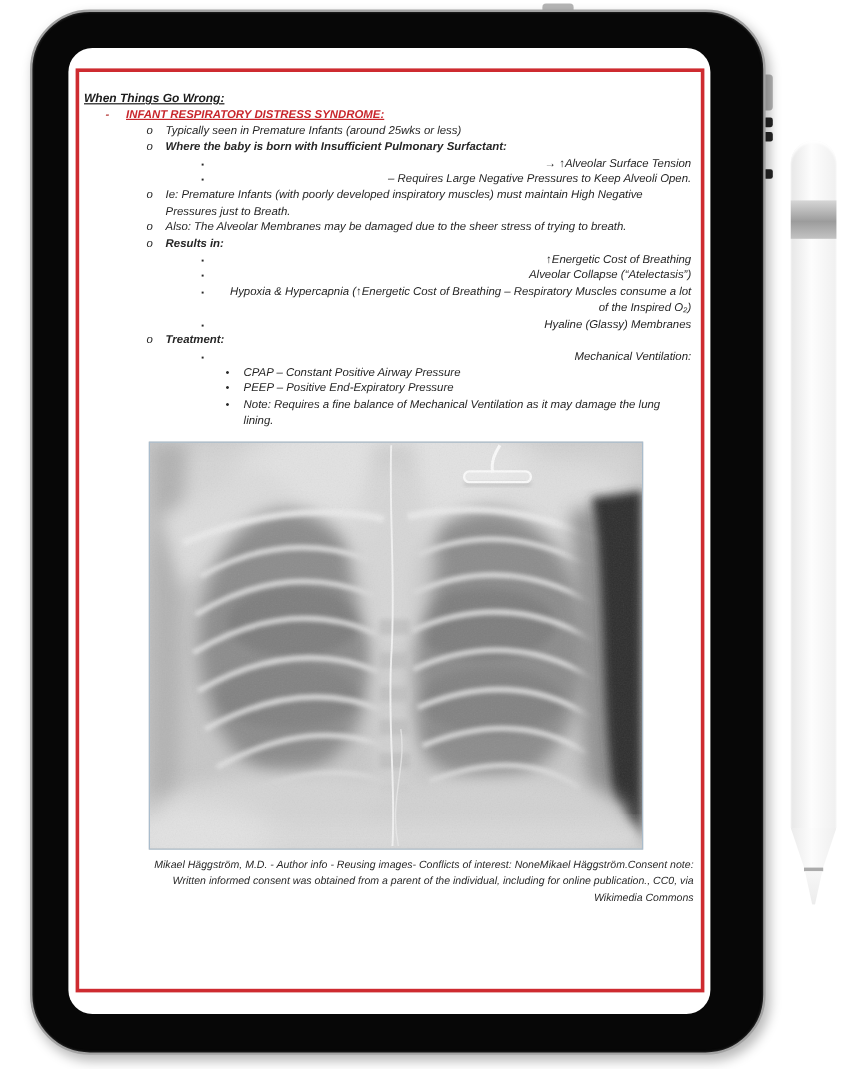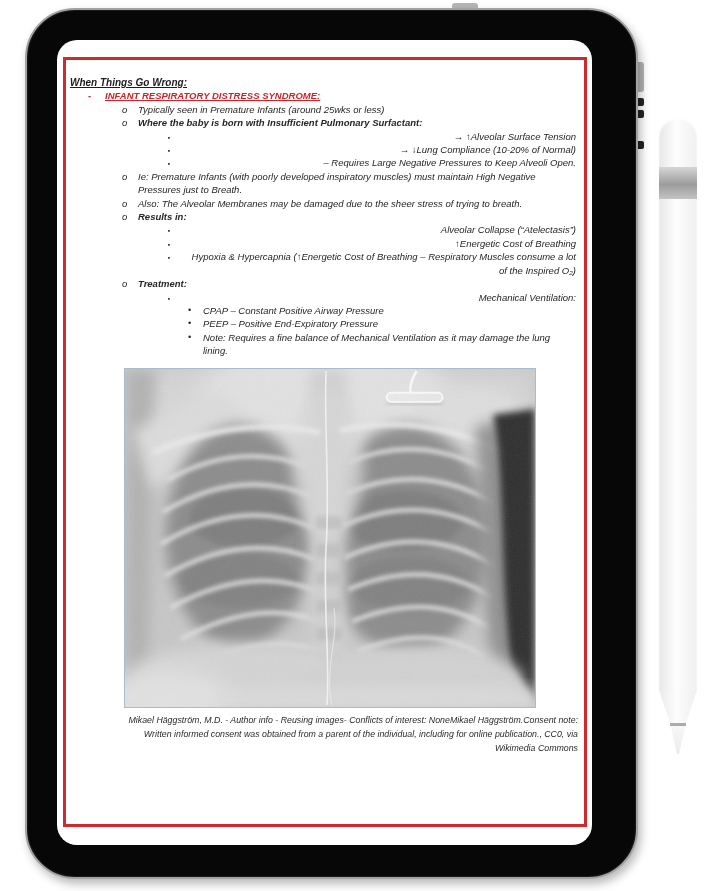--- a/index.html
+++ b/index.html
@@ -103,51 +103,51 @@
       <div class="row l2">
         <span class="m">o</span>
         <span class="t b">Where the baby is born with Insufficient Pulmonary Surfactant:</span>
       </div>
       <div class="row l3">
         <span class="m">▪</span>
         <span class="t">→ ↑Alveolar Surface Tension</span>
       </div>
       <div class="row l3">
         <span class="m">▪</span>
-        <span class="t">→ ↓Lung Compliance (10-20% of Normal)</span>
-      </div>
-      <div class="row l3">
-        <span class="m">▪</span>
         <span class="t">– Requires Large Negative Pressures to Keep Alveoli Open.</span>
       </div>
       <div class="row l2">
         <span class="m">o</span>
         <span class="t">Ie: Premature Infants (with poorly developed inspiratory muscles) must maintain High Negative
 Pressures just to Breath.</span>
       </div>
       <div class="row l2">
         <span class="m">o</span>
         <span class="t">Also: The Alveolar Membranes may be damaged due to the sheer stress of trying to breath.</span>
       </div>
       <div class="row l2">
         <span class="m">o</span>
         <span class="t b">Results in:</span>
       </div>
       <div class="row l3">
         <span class="m">▪</span>
+        <span class="t">↑Energetic Cost of Breathing</span>
+      </div>
+      <div class="row l3">
+        <span class="m">▪</span>
         <span class="t">Alveolar Collapse (“Atelectasis”)</span>
-      </div>
-      <div class="row l3">
-        <span class="m">▪</span>
-        <span class="t">↑Energetic Cost of Breathing</span>
       </div>
       <div class="row l3">
         <span class="m">▪</span>
         <span class="t">Hypoxia &amp; Hypercapnia (↑Energetic Cost of Breathing – Respiratory Muscles consume a lot
 of the Inspired O₂)</span>
+      </div>
+      <div class="row l3">
+        <span class="m">▪</span>
+        <span class="t">Hyaline (Glassy) Membranes</span>
       </div>
       <div class="row l2">
         <span class="m">o</span>
         <span class="t b">Treatment:</span>
       </div>
       <div class="row l3">
         <span class="m">▪</span>
         <span class="t">Mechanical Ventilation:</span>
       </div>
       <div class="row l4">

